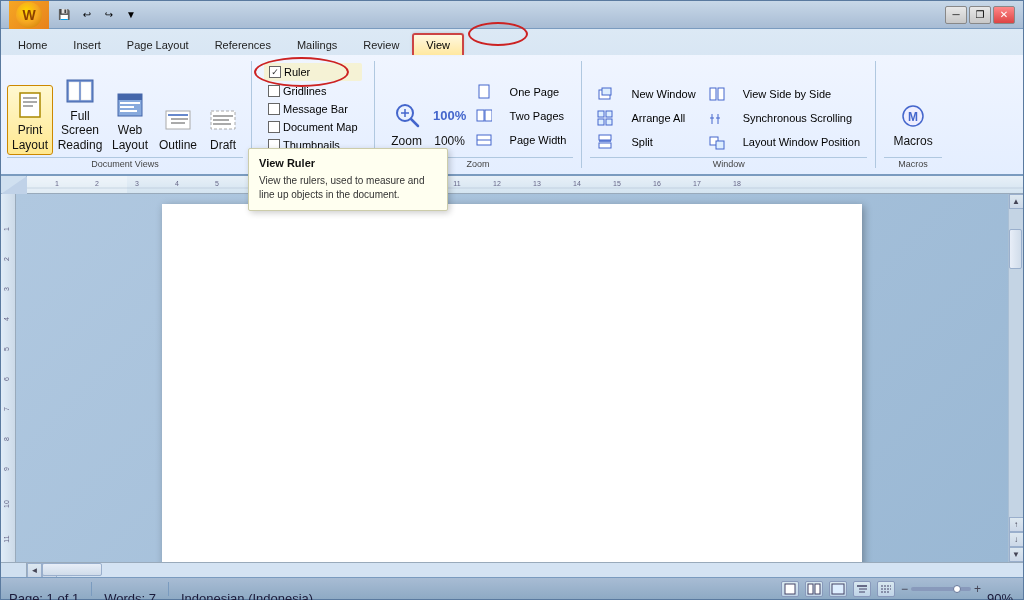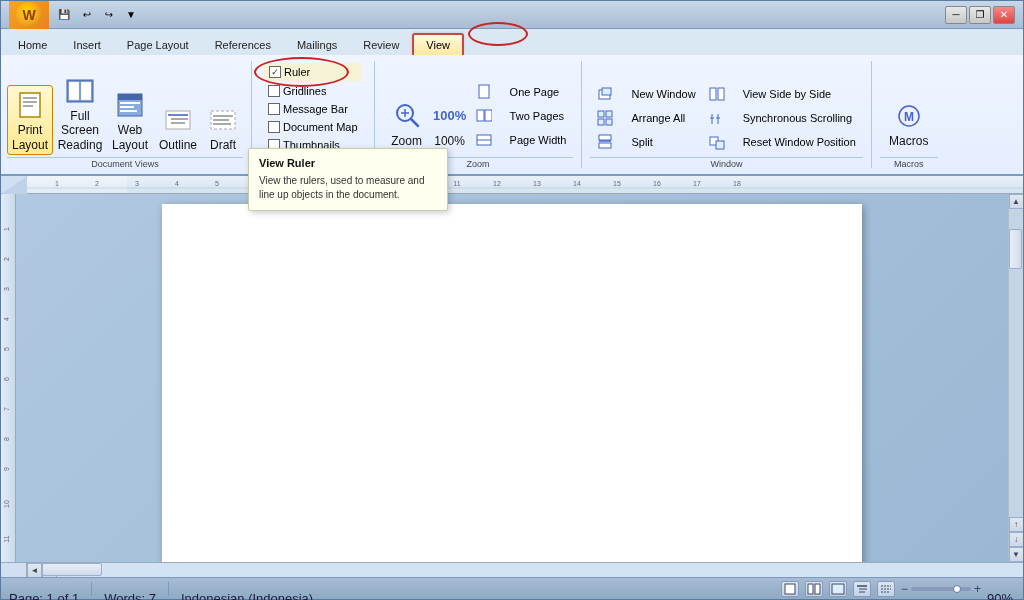--- a/index.html
+++ b/index.html
@@ -340,21 +340,21 @@
               </div>
               <span>Synchronous Scrolling</span>
             </div>
             <div class="small-btn">
               <div class="small-btn-icon">
                 <svg width="16" height="16">
                     <rect x="1" y="3" width="8" height="8" fill="white" stroke="#4466cc" stroke-width="1"></rect>
                     <rect x="7" y="7" width="8" height="8" fill="#ddeeff" stroke="#4466cc" stroke-width="1"></rect>
                   </svg>
               </div>
-              <span>Reset Window Position</span>
+              <span>Layout Window Position</span>
             </div>
           </div>
 
         </div>
         <div class="group-label-bar">Window</div>
       </div>
 
       <div class="sep-line"></div>
 
       <div style="display:flex;flex-direction:column;">

